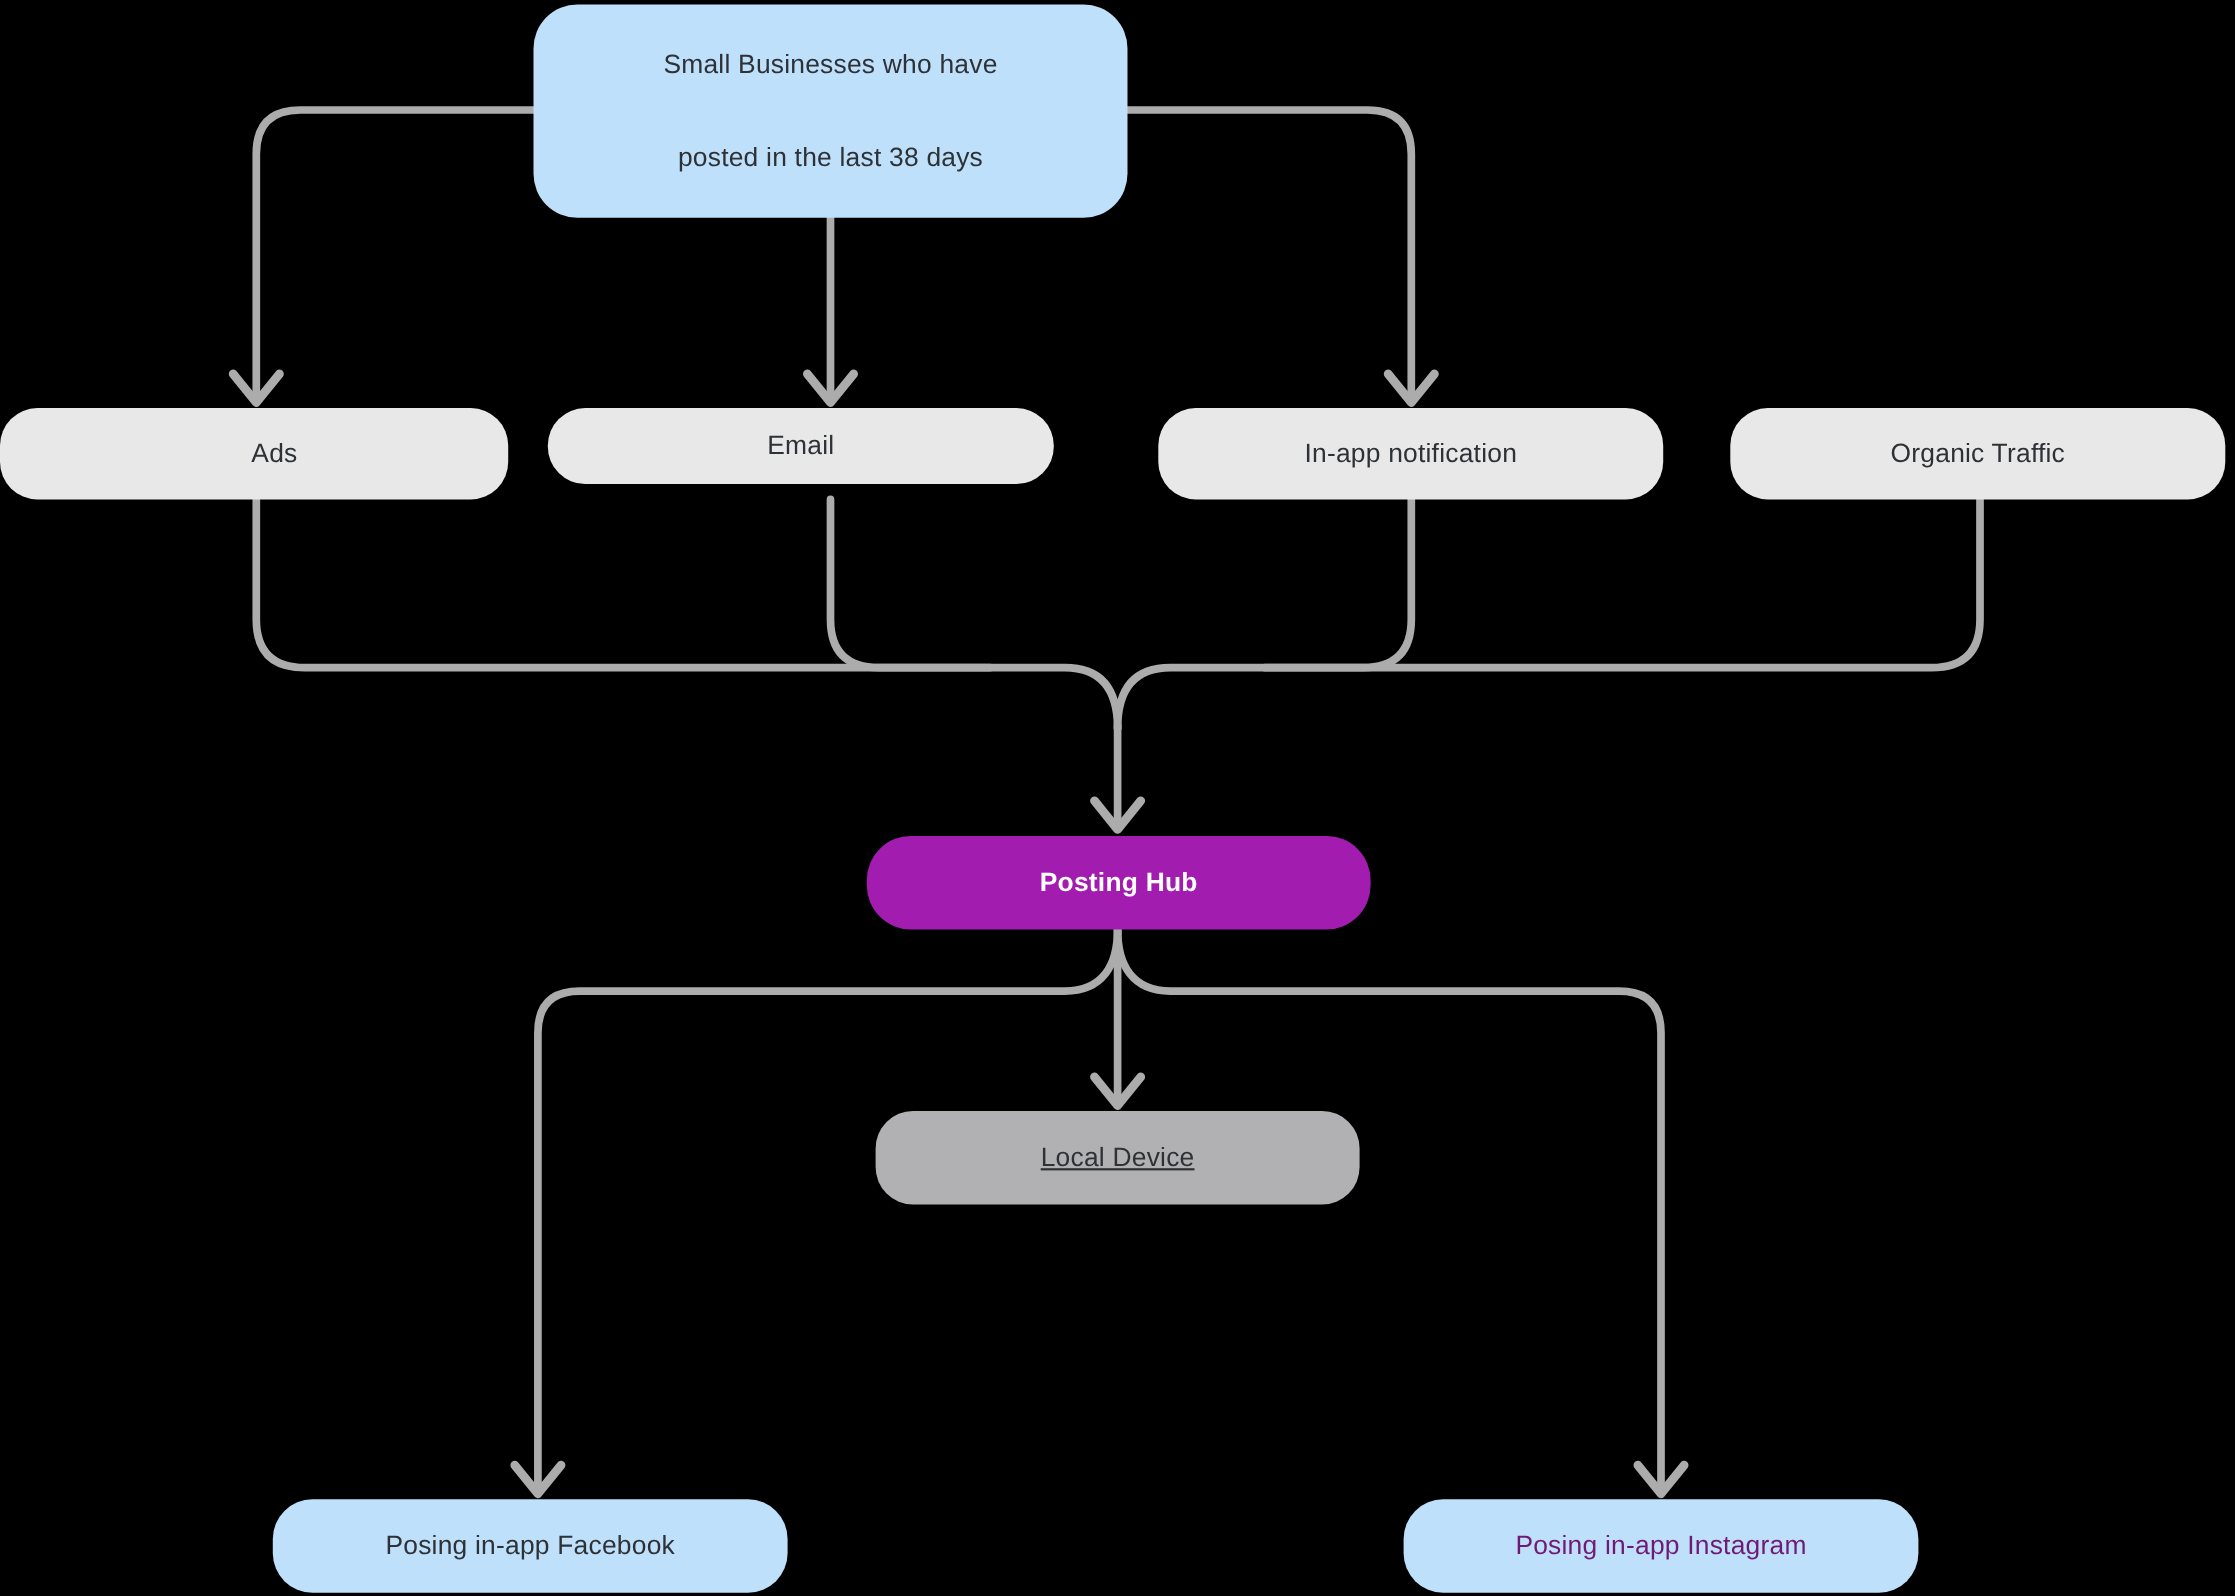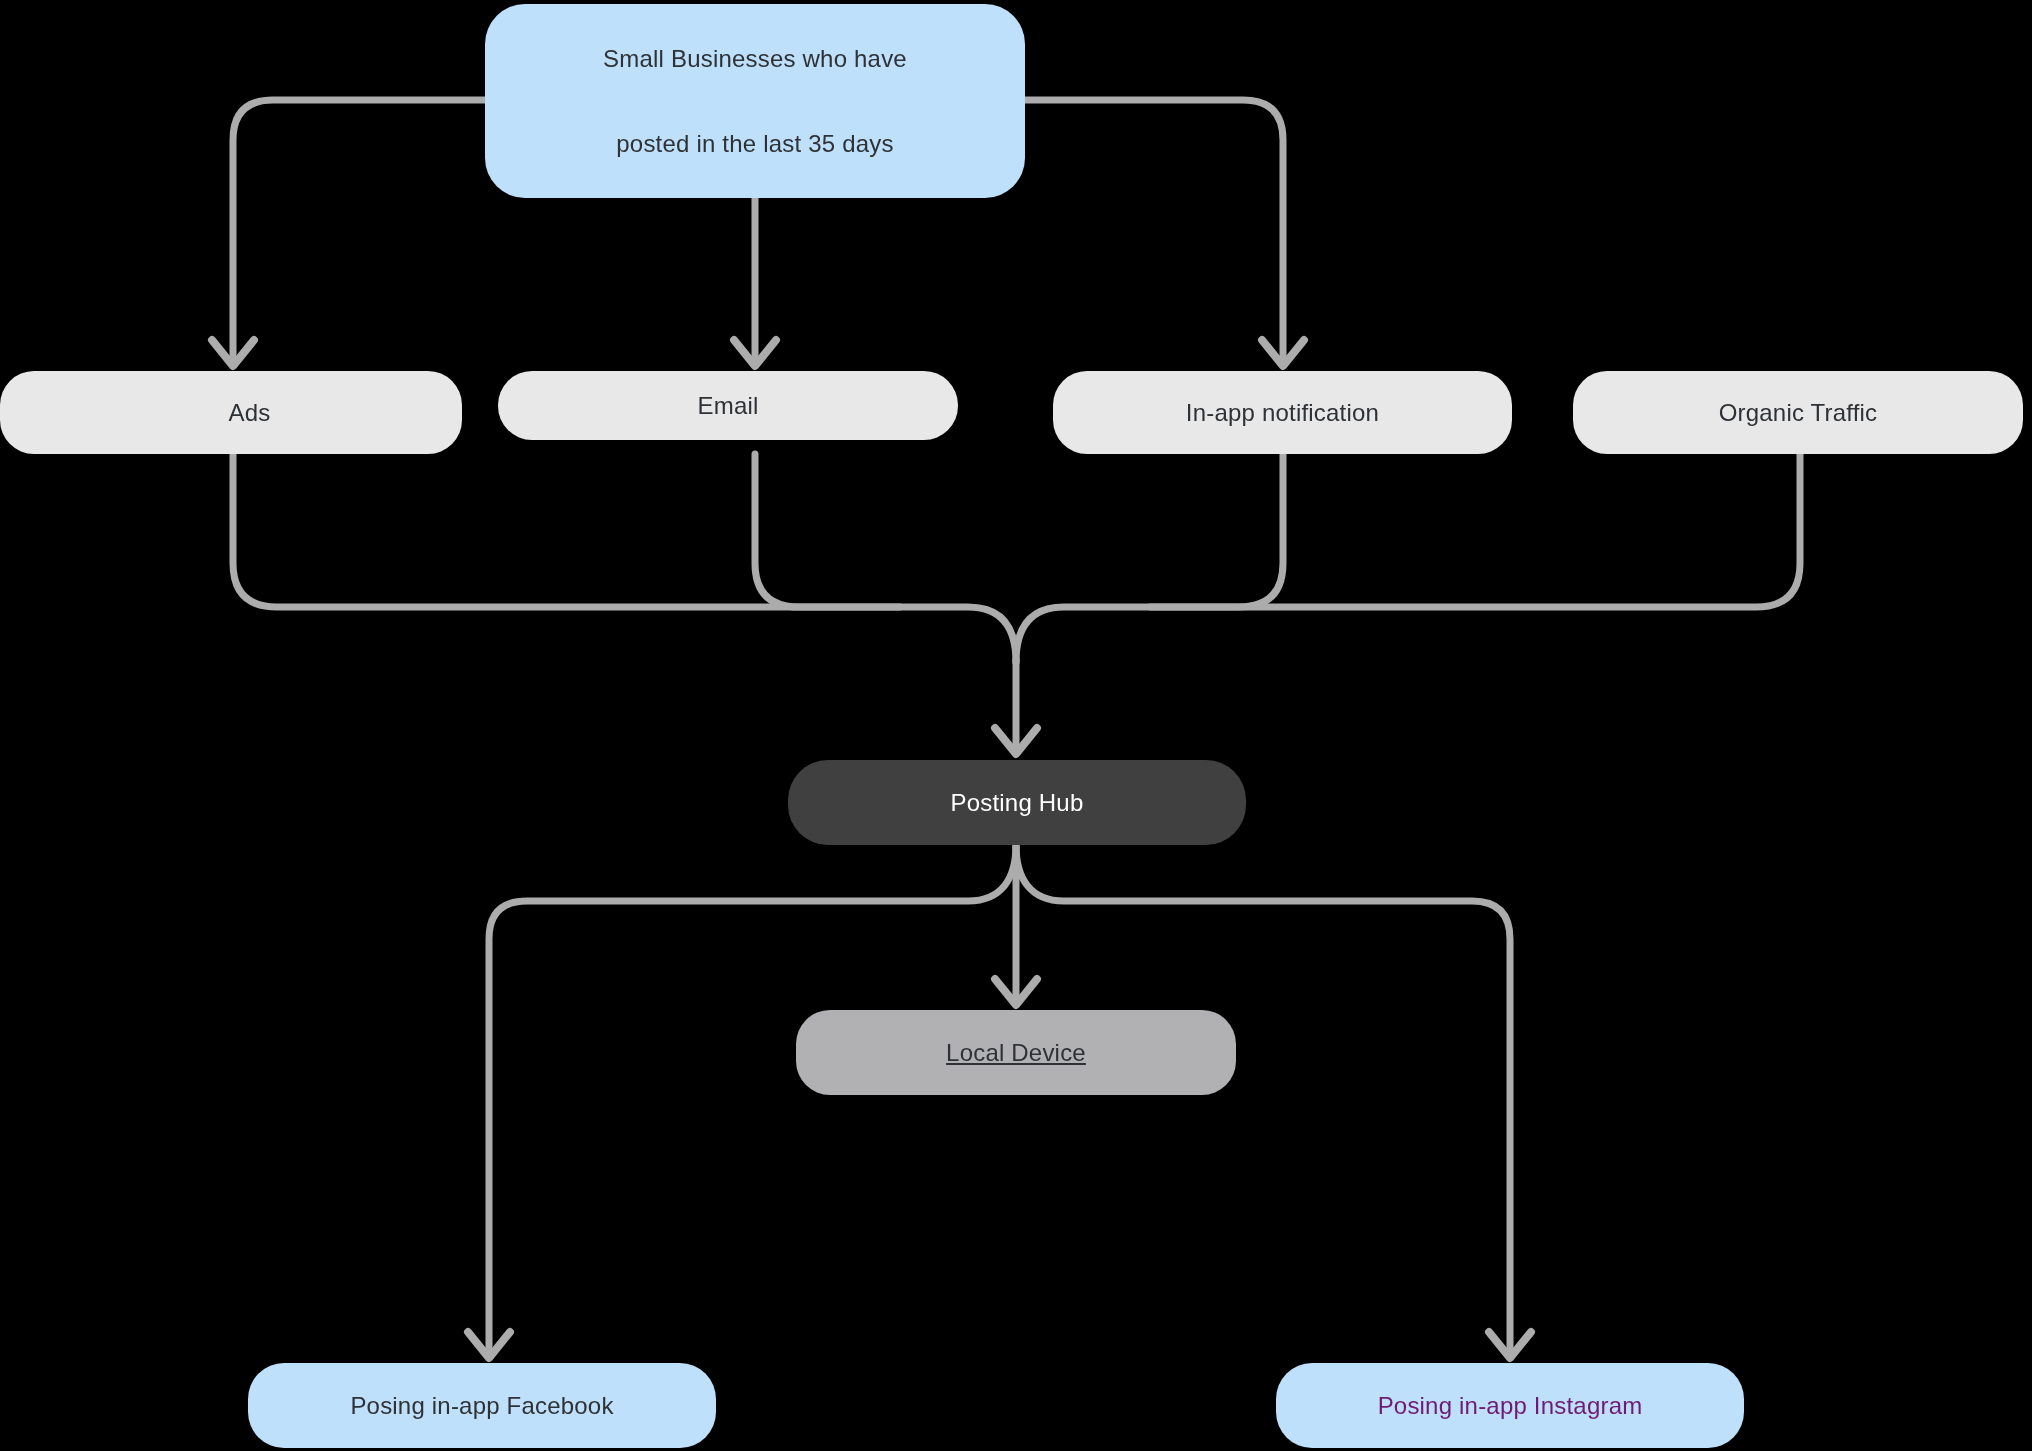--- a/index.html
+++ b/index.html
@@ -85,40 +85,40 @@
 
     <path d="M 1016 845 C 1016 878 1002 901 968 901 H 527 Q 489 901 489 939 V 1354"></path>
     <path class="head" d="M 468 1332 L 489 1358 L 510 1332"></path>
 
     <path d="M 1016 845 C 1016 878 1030 901 1064 901 H 1472 Q 1510 901 1510 939 V 1354"></path>
     <path class="head" d="M 1489 1332 L 1510 1358 L 1531 1332"></path>
   </svg>
 
   <div class="node node-source" style="background-color: rgb(190, 224, 250); color: rgb(46, 50, 54);">
     <div>Small Businesses who have</div>
-    <div>posted in the last 35 days</div>
+    <div>posted in the last 38 days</div>
   </div>
 
   <div class="node node-ads" style="background-color: rgb(232, 232, 233); color: rgb(46, 50, 54); padding-left: 37px;">
     <span>Ads</span>
   </div>
 
   <div class="node node-email" style="background-color: rgb(232, 232, 233); color: rgb(46, 50, 54);">
     <span>Email</span>
   </div>
 
   <div class="node node-inapp" style="background-color: rgb(232, 232, 233); color: rgb(46, 50, 54);">
     <span>In-app notification</span>
   </div>
 
   <div class="node node-organic" style="background-color: rgb(232, 232, 233); color: rgb(46, 50, 54);">
     <span>Organic Traffic</span>
   </div>
 
-  <div class="node node-hub" style="background-color: #404040; color: rgb(255, 255, 255);">
+  <div class="node node-hub" style="background-color: #a21caf; color: rgb(255, 255, 255); font-weight: bold;">
     <span>Posting Hub</span>
   </div>
 
   <div class="node node-local" style="background-color: rgb(177, 177, 179); color: rgb(46, 50, 54);">
     <span>Local Device</span>
   </div>
 
   <div class="node node-facebook" style="background-color: rgb(190, 224, 250); color: rgb(46, 50, 54);">
     <span>Posing in-app Facebook</span>
   </div>

